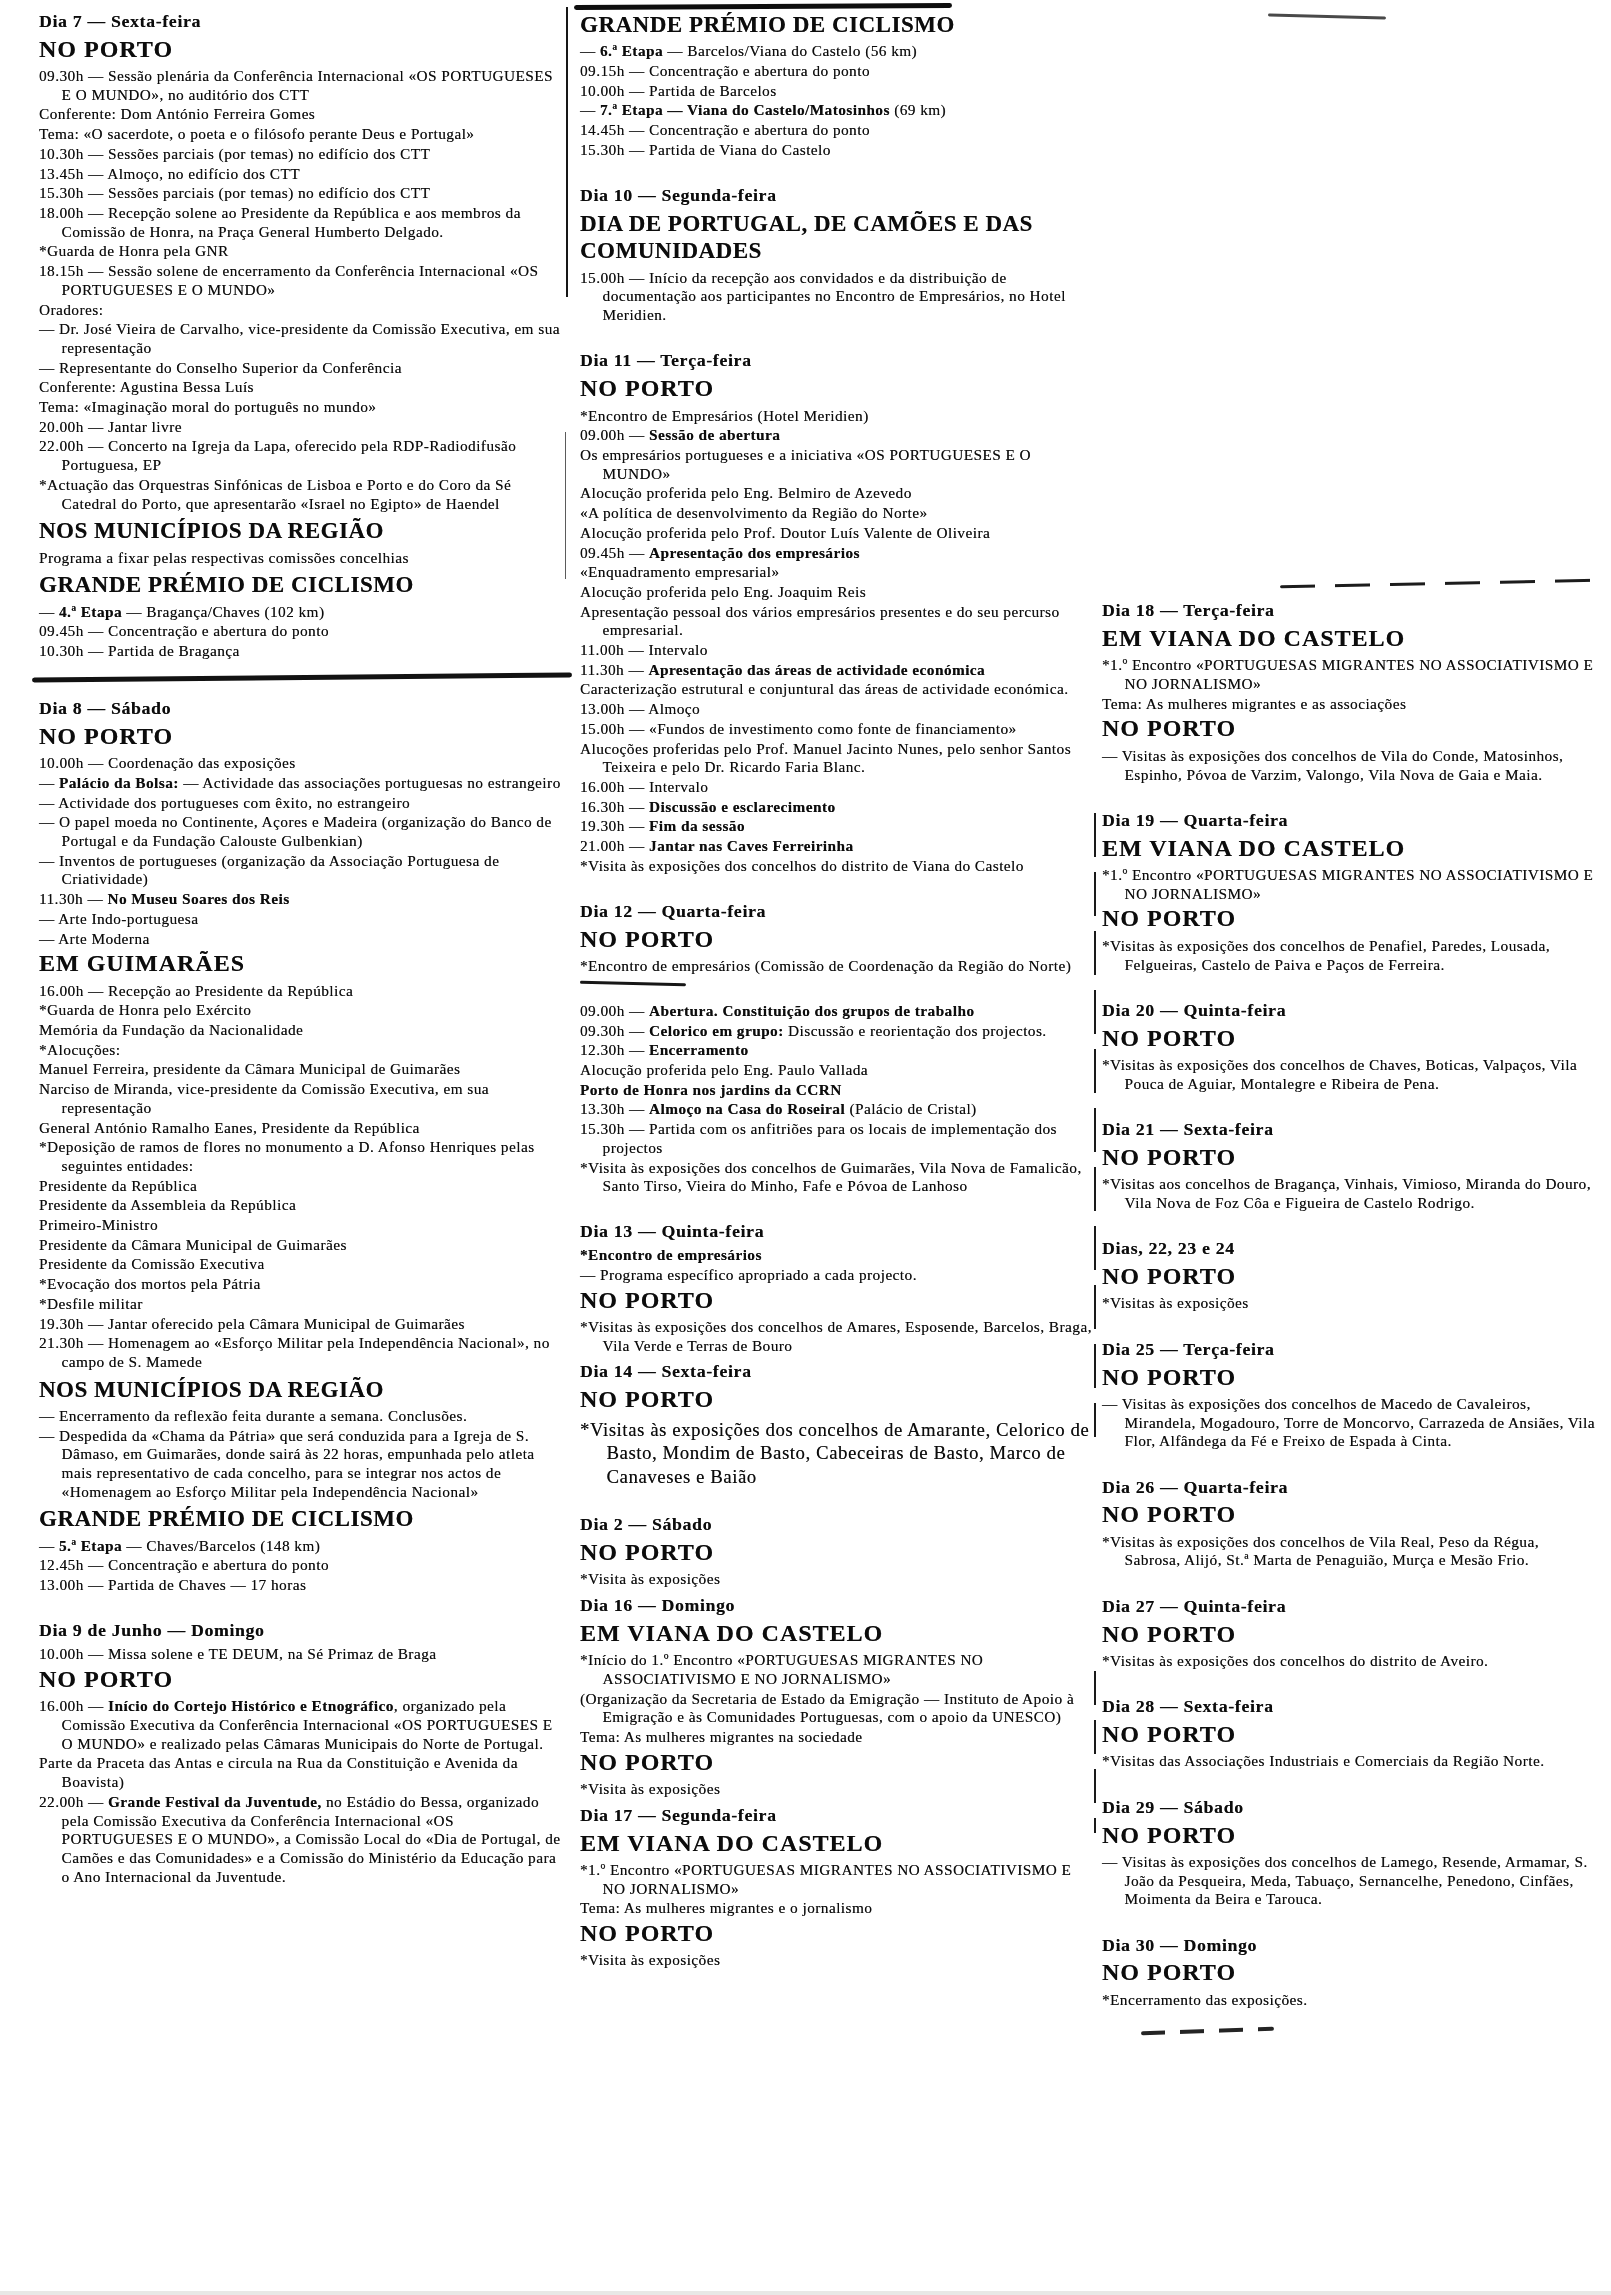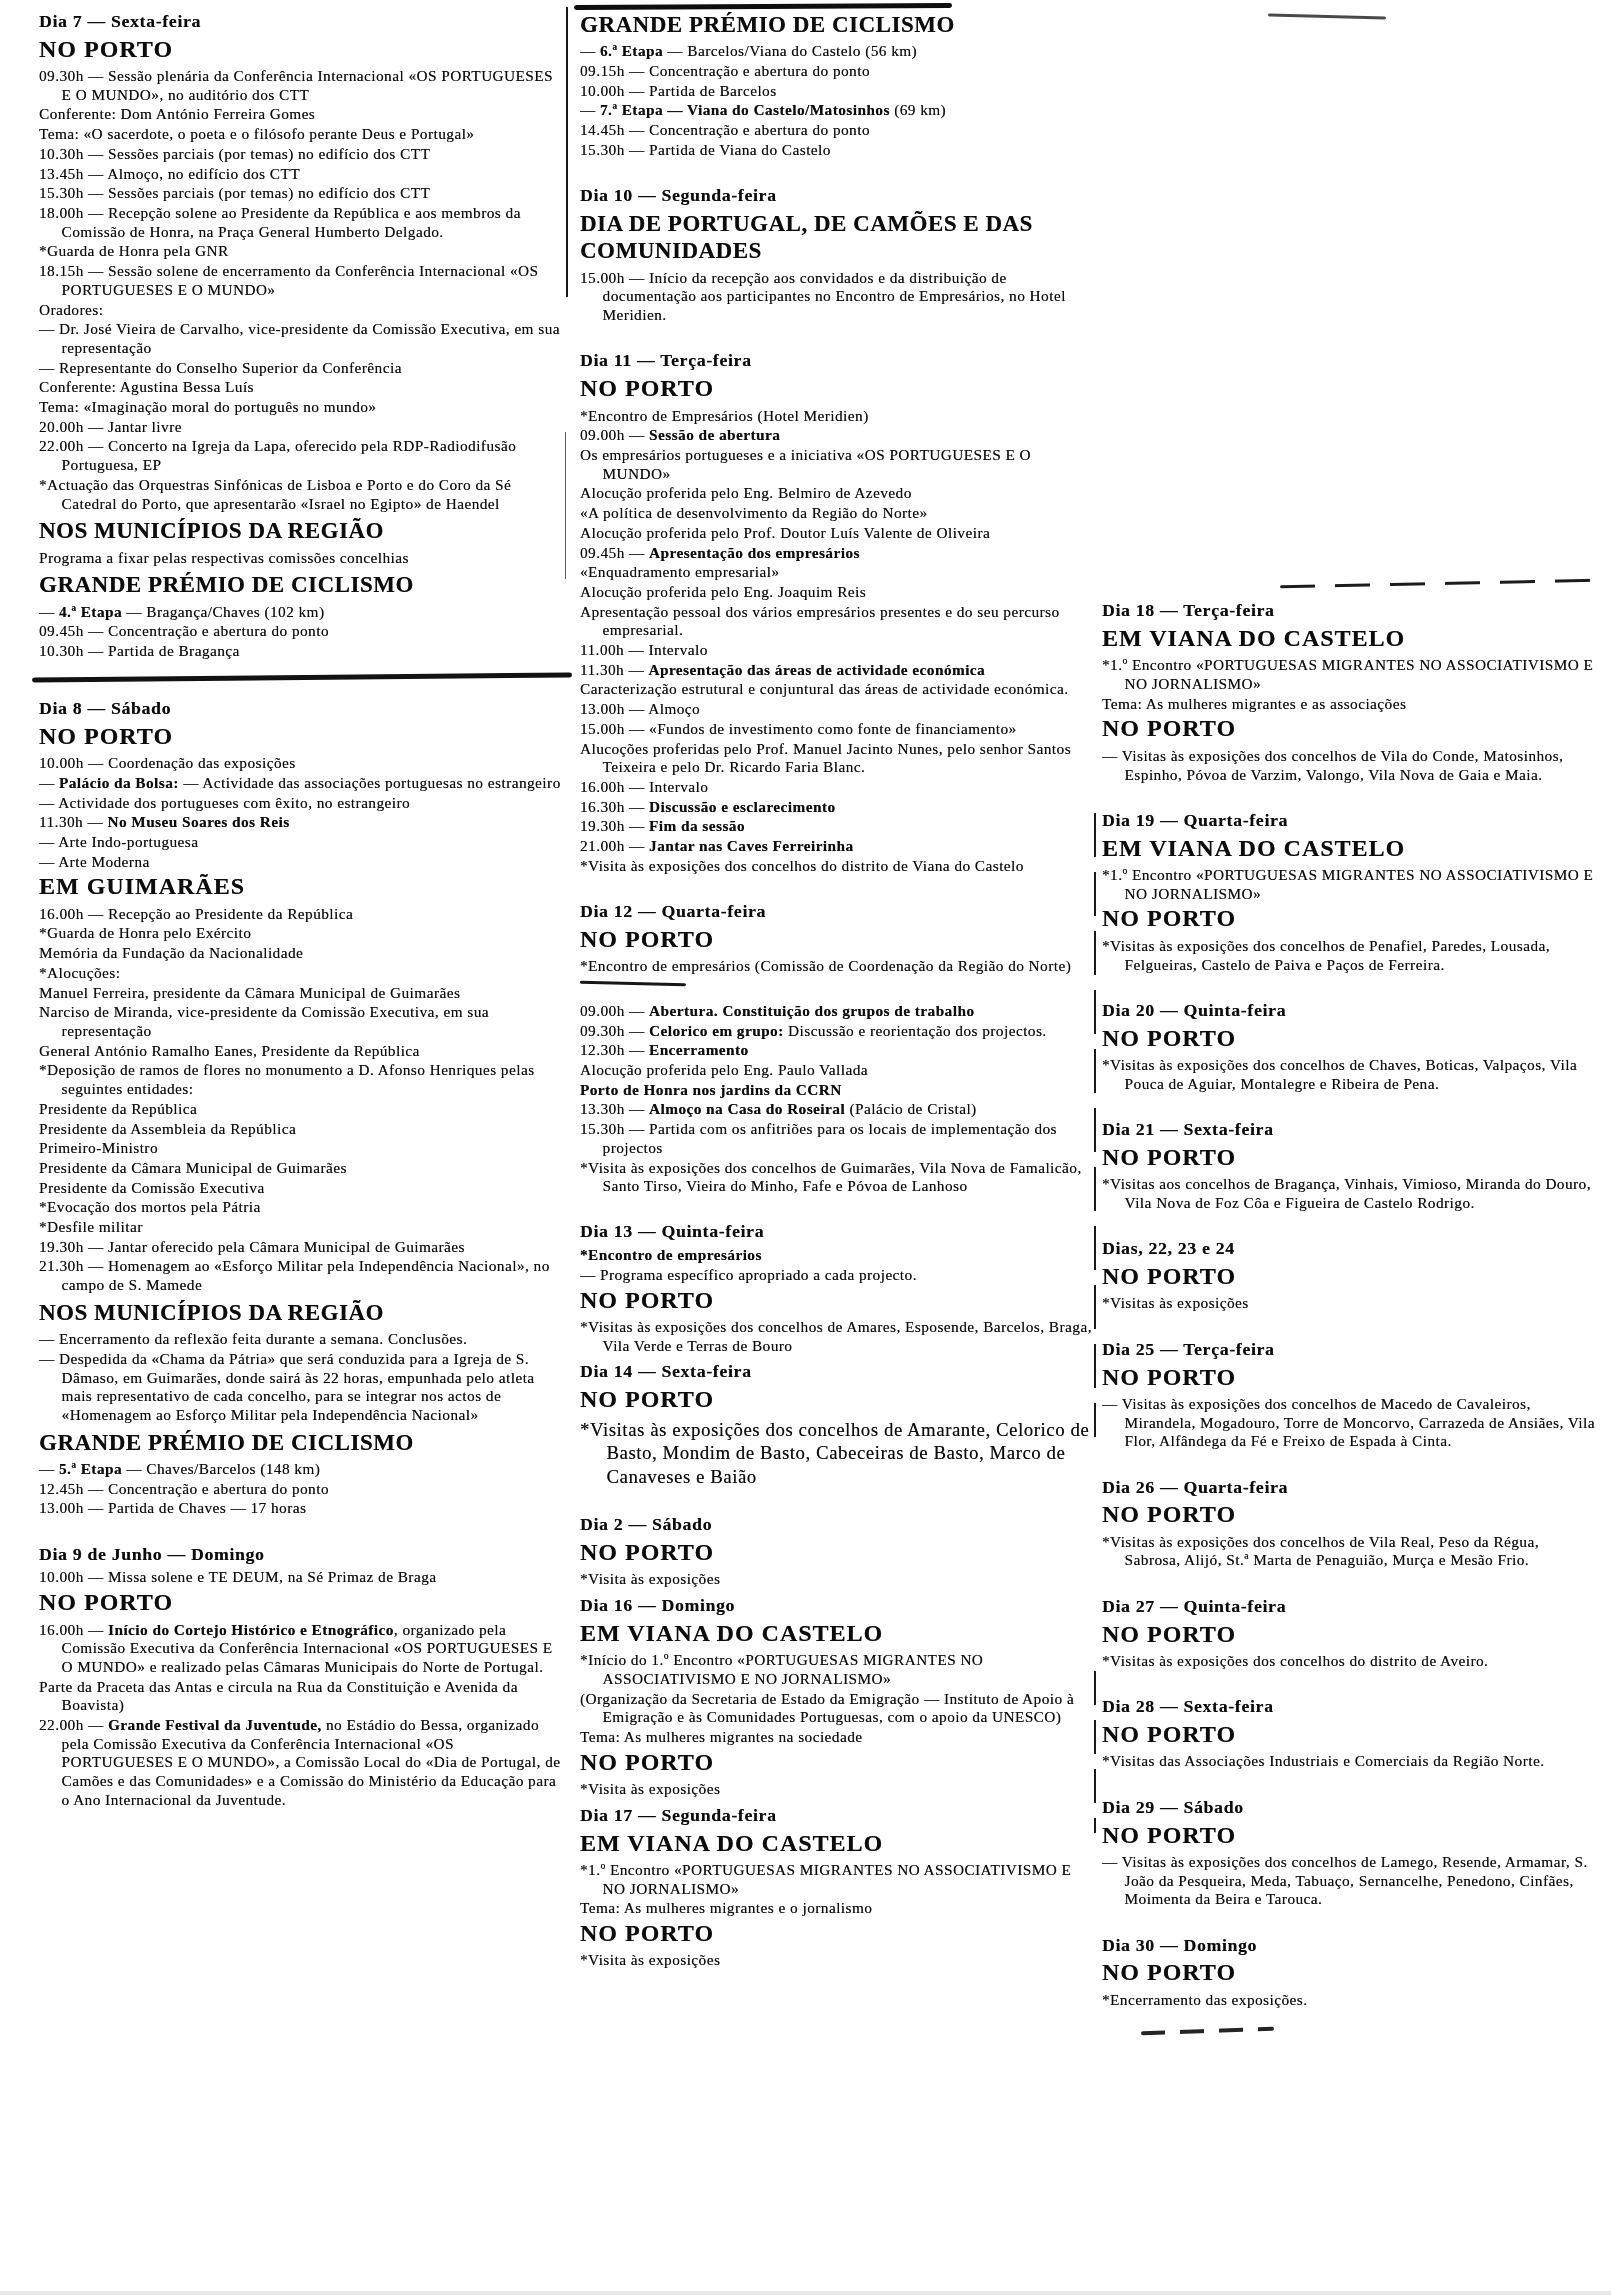--- a/index.html
+++ b/index.html
@@ -110,20 +110,22 @@
       <div class="b-big">GRANDE PRÉMIO DE CICLISMO</div>
       <div class="b-line">— <b>4.ª Etapa</b> — Bragança/Chaves (102 km)</div>
       <div class="b-line">09.45h — Concentração e abertura do ponto</div>
       <div class="b-line">10.30h — Partida de Bragança</div>
       <div class="b-rule"></div>
       <div class="b-day tight">Dia 8 — Sábado</div>
       <div class="b-place">NO PORTO</div>
       <div class="b-line">10.00h — Coordenação das exposições</div>
       <div class="b-line">— <b>Palácio da Bolsa:</b> — Actividade das associações portuguesas no estrangeiro</div>
       <div class="b-line">— Actividade dos portugueses com êxito, no estrangeiro</div>
+      <div class="b-line">— O papel moeda no Continente, Açores e Madeira (organização do Banco de Portugal e da Fundação Calouste Gulbenkian)</div>
+      <div class="b-line">— Inventos de portugueses (organização da Associação Portuguesa de Criatividade)</div>
       <div class="b-line">11.30h — <b>No Museu Soares dos Reis</b></div>
       <div class="b-line">— Arte Indo-portuguesa</div>
       <div class="b-line">— Arte Moderna</div>
       <div class="b-place">EM GUIMARÃES</div>
       <div class="b-line">16.00h — Recepção ao Presidente da República</div>
       <div class="b-line">*Guarda de Honra pelo Exército</div>
       <div class="b-line">Memória da Fundação da Nacionalidade</div>
       <div class="b-line">*Alocuções:</div>
       <div class="b-line">Manuel Ferreira, presidente da Câmara Municipal de Guimarães</div>
       <div class="b-line">Narciso de Miranda, vice-presidente da Comissão Executiva, em sua representação</div>

